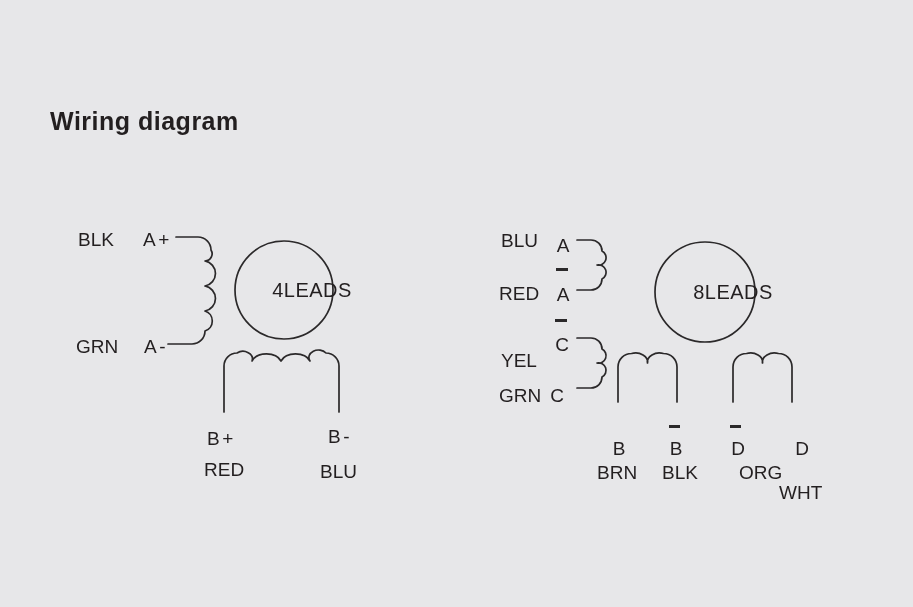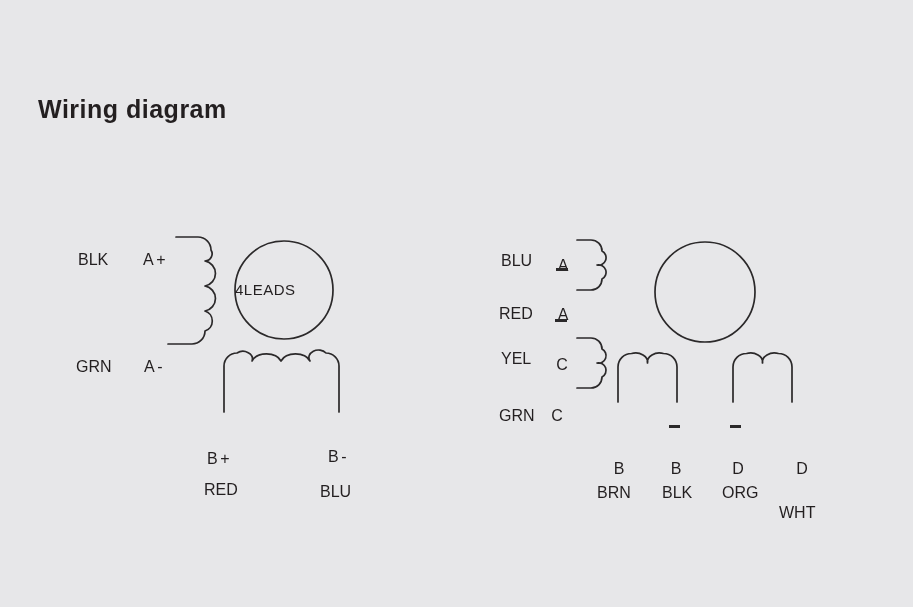--- a/index.html
+++ b/index.html
@@ -8,37 +8,37 @@
     position:relative;
     width:913px;height:607px;
     background:var(--bg,#e7e7e9);
     overflow:hidden;
     color:var(--text,#231f20);
   }
   .title{
     position:absolute;left:38px;top:96px;
     font-size:25px;font-weight:bold;letter-spacing:.5px;
     color:var(--text,#231f20);
-    margin:0;line-height:26px;white-space:nowrap;
+    margin:12px;line-height:26px;white-space:nowrap;
   }
   .art{position:absolute;left:0;top:0;}
   .art *{stroke:var(--line,#2b292a);}
   .lbl{
     position:absolute;
-    font-size:16px;line-height:25px;
+    font-size:19px;line-height:25px;
     color:var(--text,#231f20);
     white-space:nowrap;
-    margin-top:20px;
   }
   .term{letter-spacing:2.5px;}
   .tbox{width:22px;text-align:center;letter-spacing:0;}
   .circle-lbl{
-    position:absolute;text-align:left;
-    font-size:15px;line-height:26px;letter-spacing:.5px;
+    position:absolute;text-align:center;
+    font-size:20px;line-height:26px;letter-spacing:.5px;
     color:var(--text,#231f20);
+    padding-left:28px;
   }
   .overbar{
     position:absolute;height:2.5px;
     background:var(--line,#2b292a);
   }
 </style>
 </head>
 <body>
 
 <div class="stage">
@@ -78,33 +78,34 @@
   <div class="lbl term" style="left:328px;top:424px">B-</div>
   <div class="lbl" style="left:320px;top:459px">BLU</div>
 
   <div class="lbl" style="left:501px;top:228px">BLU</div>
   <div class="lbl tbox" style="left:552px;top:233px">A</div>
 
   <div class="lbl" style="left:499px;top:281px">RED</div>
   <div class="lbl tbox" style="left:552px;top:282px">A</div>
   <div class="overbar" style="left:556px;top:268px;width:12px"></div>
 
-  <div class="lbl" style="left:501px;top:326px">YEL</div>
+  <div class="lbl" style="left:501px;top:348px">YEL</div>
   <div class="lbl tbox" style="left:551px;top:332px">C</div>
   <div class="overbar" style="left:555px;top:319px;width:12px"></div>
 
   <div class="lbl" style="left:499px;top:383px">GRN</div>
   <div class="lbl tbox" style="left:546px;top:383px">C</div>
 
+  <div class="circle-lbl" style="left:655px;top:279px;width:100px">8LEADS</div>
 
   <div class="lbl tbox" style="left:608px;top:436px">B</div>
   <div class="lbl tbox" style="left:665px;top:436px">B</div>
   <div class="overbar" style="left:669px;top:425px;width:11px"></div>
   <div class="lbl tbox" style="left:727px;top:436px">D</div>
   <div class="overbar" style="left:730px;top:425px;width:11px"></div>
   <div class="lbl tbox" style="left:791px;top:436px">D</div>
 
   <div class="lbl" style="left:597px;top:460px">BRN</div>
   <div class="lbl" style="left:662px;top:460px">BLK</div>
-  <div class="lbl" style="left:722px;top:460px">ORG</div>
+  <div class="lbl" style="left:739px;top:460px">ORG</div>
   <div class="lbl" style="left:779px;top:480px">WHT</div>
 
 </div>
 
 </body></html>

